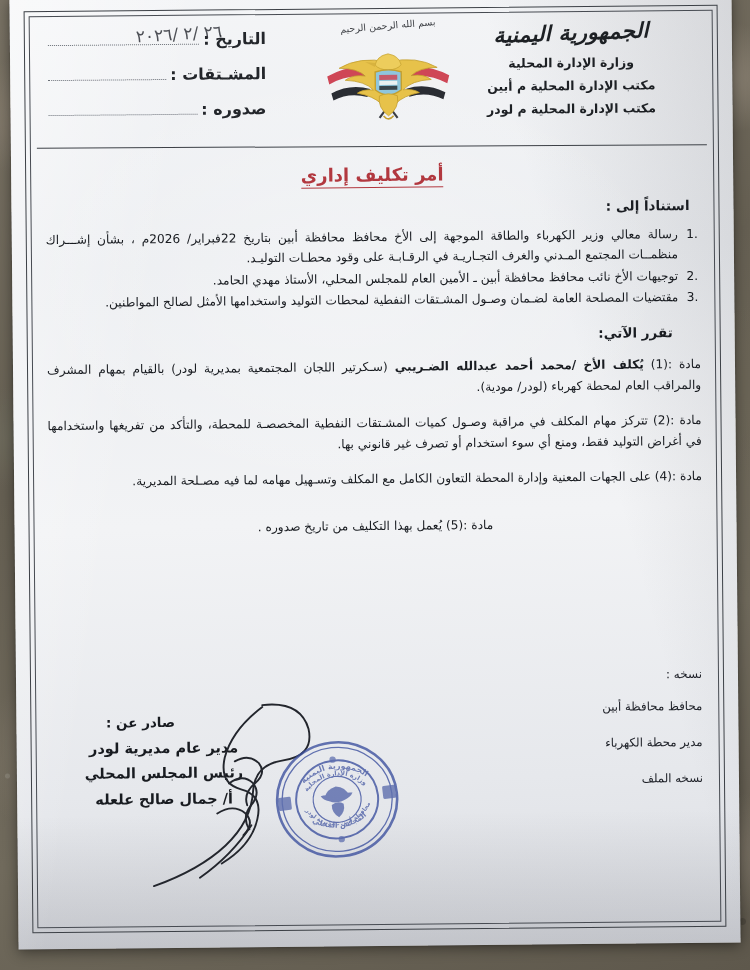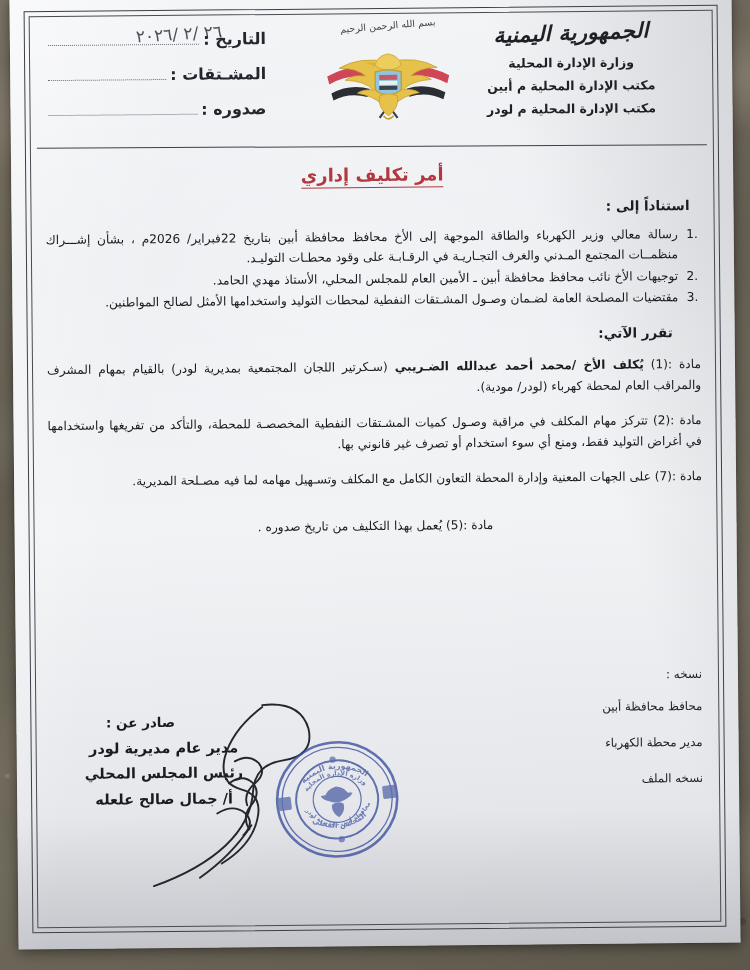--- a/index.html
+++ b/index.html
@@ -428,21 +428,21 @@
       <span class="strong">يُكلف الأخ /محمد أحمد عبدالله الضـريبي</span>
       <span>(سـكرتير اللجان المجتمعية بمديرية لودر) بالقيام بمهام المشرف والمراقب العام لمحطة كهرباء (لودر/ مودية).</span>
     </p>
 
     <p class="article">
       <span class="art-head">مادة :(2)</span>
       <span>تتركز مهام المكلف في مراقبة وصـول كميات المشـتقات النفطية المخصصـة للمحطة، والتأكد من تفريغها واستخدامها في أغراض التوليد فقط، ومنع أي سوء استخدام أو تصرف غير قانوني بها.</span>
     </p>
 
     <p class="article">
-      <span class="art-head">مادة :(7)</span>
+      <span class="art-head">مادة :(4)</span>
       <span>على الجهات المعنية وإدارة المحطة التعاون الكامل مع المكلف وتسـهيل مهامه لما فيه مصـلحة المديرية.</span>
     </p>
 
     <p class="article last">
       <span class="art-head">مادة :(5)</span>
       <span>يُعمل بهذا التكليف من تاريخ صدوره .</span>
     </p>
   </div>
 
   <div id="copies">

